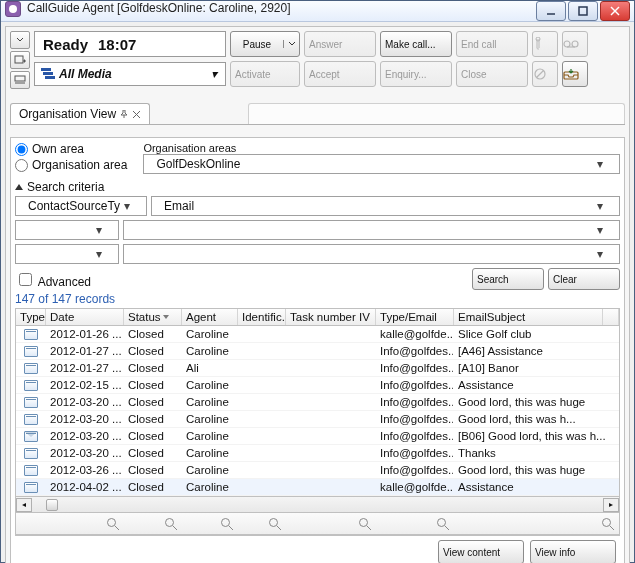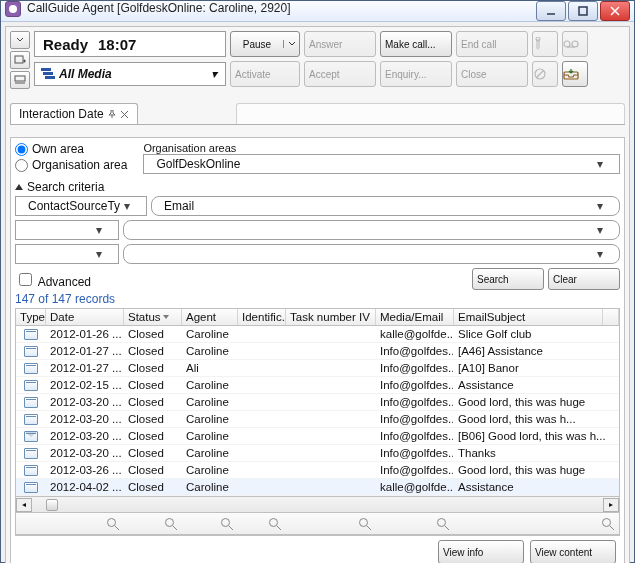--- a/index.html
+++ b/index.html
@@ -52,21 +52,21 @@
   .areabox { flex:1; display:flex; flex-direction:column;}
   .areabox label { font-size:11px;}
   .combo { height:20px; background:#fff; border:1px solid #a0a0a0; display:flex; align-items:center; padding:0 12px;}
   .combo .txt { flex:1; white-space:nowrap; overflow:hidden; }
   .combo .arr { width:14px; text-align:center; color:#444;}
   .section-label { display:flex; align-items:center; gap:4px; margin-top:6px;}
   .tri { width:0;height:0;border-left:4px solid transparent;border-right:4px solid transparent;border-bottom:6px solid #333; transform:rotate(0);}
   .criteria { display:flex; flex-direction:column; gap:4px; margin-top:2px;}
   .crow { display:flex; gap:4px;}
   .crow .combo.short { flex:0 0 104px;}
-  .crow .combo.long { flex:1;border-radius:8px;}
+  .crow .combo.long { flex:1;}
   .checkrow { display:flex; align-items:center; gap:4px; margin-top:4px;}
   .checkrow .spacer { flex:1;}
   .checkrow .tbtn { height:22px; width:72px;}
   .count { color:#2c5fb2; margin-top:2px;}
   .grid { flex:1; border:1px solid #c0c0c0; margin-top:2px; display:flex; flex-direction:column; overflow:hidden;}
   .gridhead { display:flex; background:linear-gradient(#fdfdfd,#ededed); border-bottom:1px solid #c0c0c0;}
   .gh { border-right:1px solid #d5d5d5; padding:2px 4px; font-size:11.5px; white-space:nowrap; overflow:hidden; display:flex; align-items:center;}
   .gh.sort::after { content:""; margin-left:2px; width:0;height:0;border-left:3px solid transparent;border-right:3px solid transparent;border-top:4px solid #7a7a7a;}
   .gridbody { flex:1; overflow-y:auto; }
   .gr { display:flex; height:17px; align-items:center; border-bottom:1px solid #f3f3f3;}
@@ -200,21 +200,21 @@
                   <path d="M1 7h4l1 2h4l1-2h4"></path>
                   <path d="M8 1v4 M6 3l2 2 2-2" stroke="#2a6e2a"></path>
                 </svg>
               </div>
           </div>
         </div>
       </div>
 
       <div class="tabs">
         <div class="tab active">
-          <span>Interaction Date</span>
+          <span>Organisation View</span>
           <svg class="pin" viewBox="0 0 8 8">
               <path d="M3 0h2v3l2 2H1l2-2z M4 5v3" stroke="#666" fill="none"></path>
             </svg>
           <svg class="x" viewBox="0 0 9 9">
               <line x1="1" y1="1" x2="8" y2="8" stroke="#666"></line>
               <line x1="8" y1="1" x2="1" y2="8" stroke="#666"></line>
             </svg>
         </div>
         <div class="tab-blank"></div>
       </div>
@@ -287,21 +287,21 @@
         <div class="count">147 of 147 records</div>
 
         <div class="grid">
           <div class="gridhead">
             <div class="gh col-type">Type</div>
             <div class="gh col-date">Date</div>
             <div class="gh col-status sort">Status</div>
             <div class="gh col-agent">Agent</div>
             <div class="gh col-ident">Identific...</div>
             <div class="gh col-task">Task number IV</div>
-            <div class="gh col-phone">Media/Email</div>
+            <div class="gh col-phone">Type/Email</div>
             <div class="gh col-subj">EmailSubject</div>
             <div class="gh" style="width:16px"></div>
           </div>
           <div class="gridbody" id="gridbody">
               <div class="gr">
                 <div class="gc col-type first">
                   <div class="rowicon "></div>
                 </div>
                 <div class="gc col-date">2012-01-26 ...</div>
                 <div class="gc col-status">Closed</div>
@@ -468,19 +468,19 @@
             <div class="fcell col-subj">
                 <svg class="mag" viewBox="0 0 14 14" fill="none" stroke="#888">
                   <circle cx="5.5" cy="5.5" r="4"></circle>
                   <line x1="9" y1="9" x2="13" y2="13"></line>
                 </svg>
               </div>
           </div>
         </div>
 
         <div class="footer">
+          <div class="tbtn">View content</div>
           <div class="tbtn">View info</div>
-          <div class="tbtn">View content</div>
         </div>
       </div>
     </div>
   </div>
 </div>
 
 </body></html>

